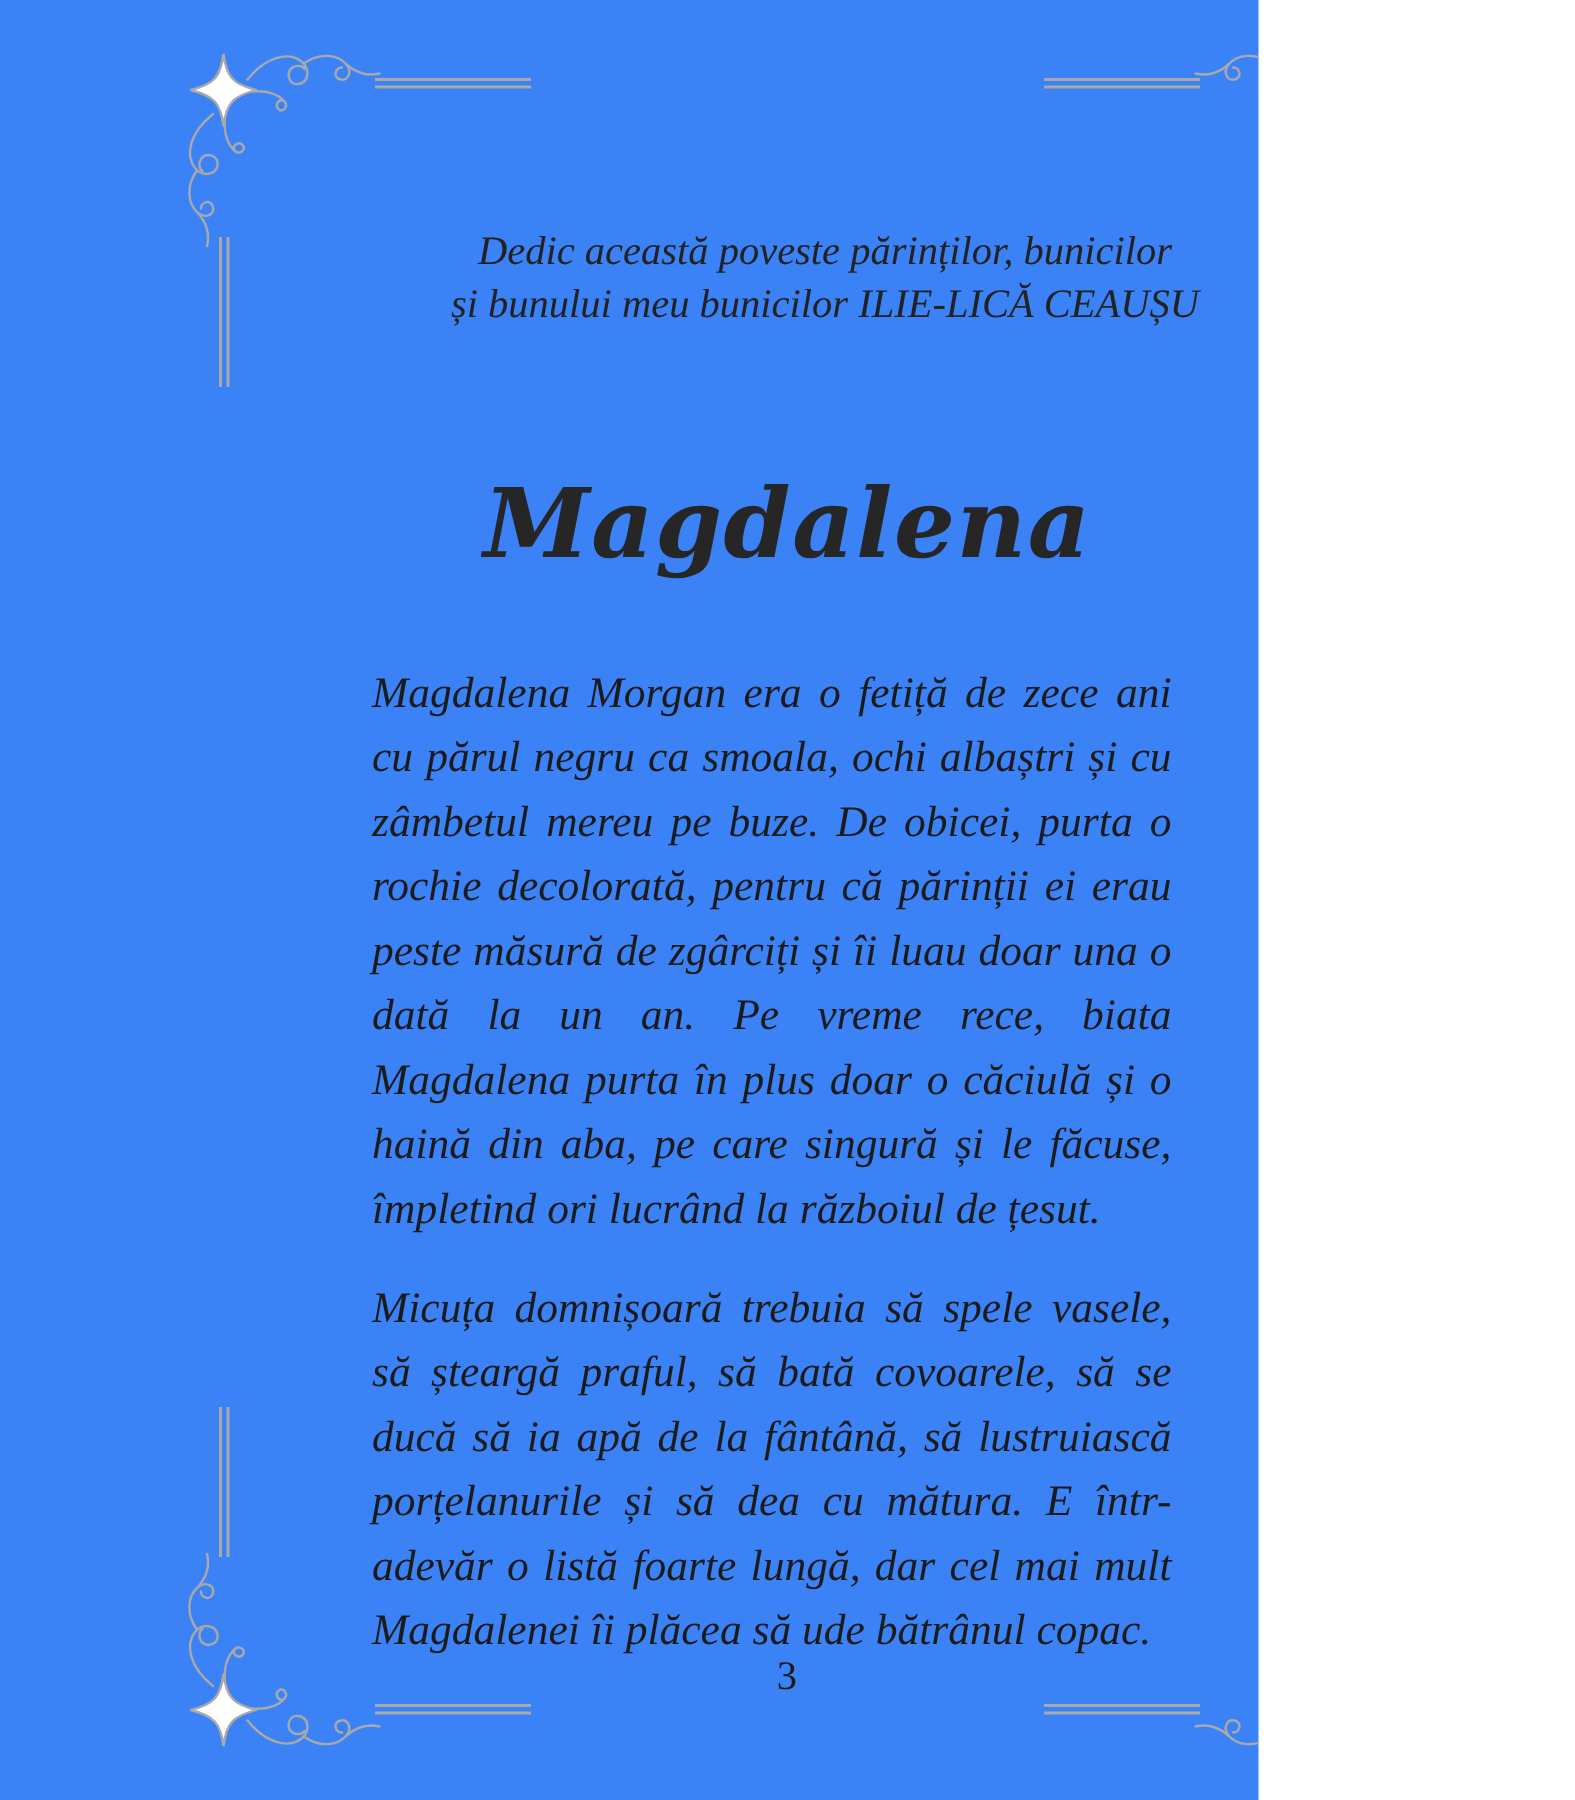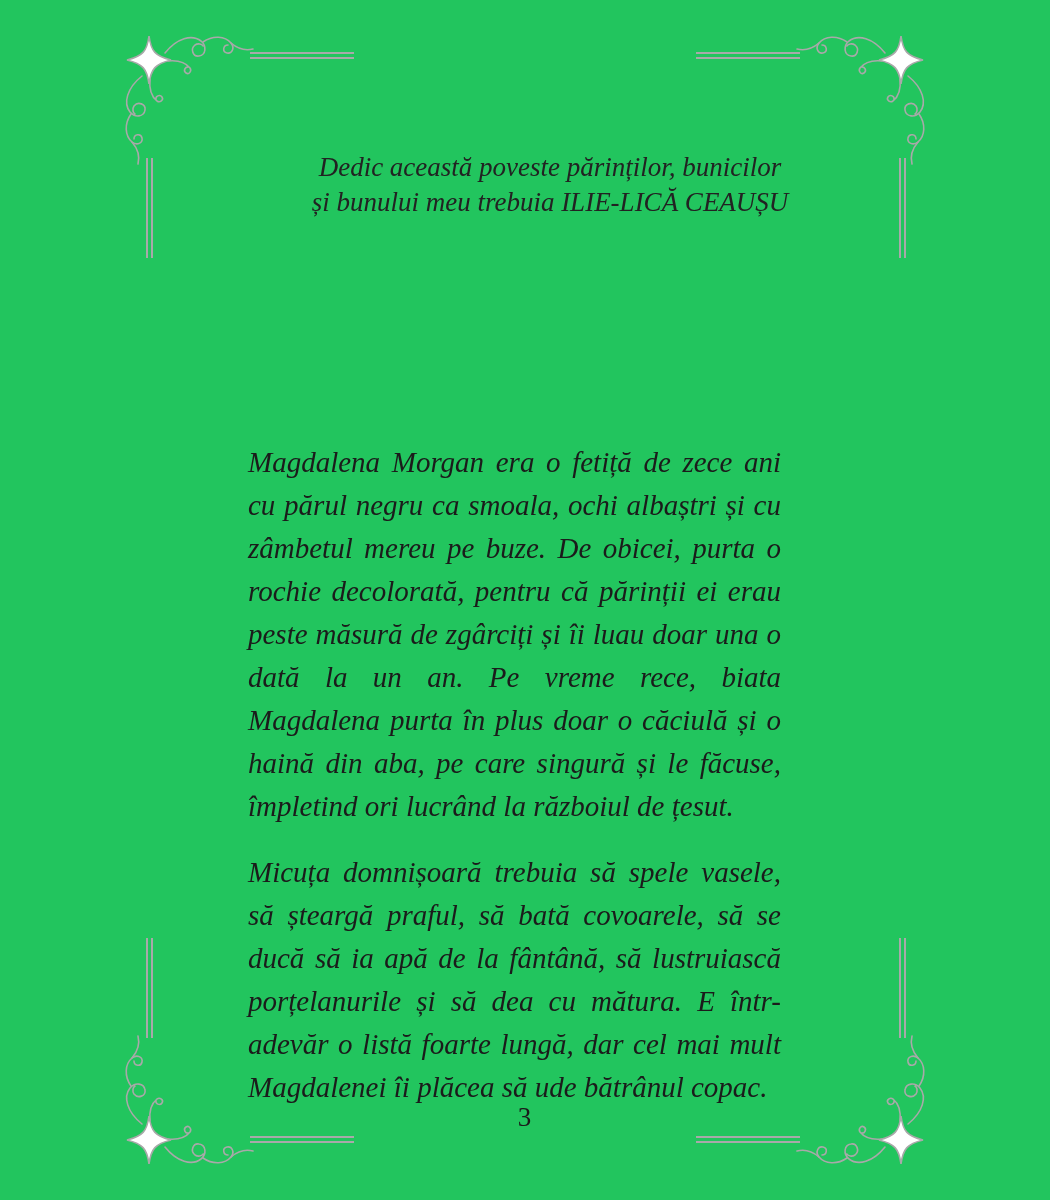--- a/index.html
+++ b/index.html
@@ -1,20 +1,20 @@
 <!DOCTYPE html>
 <html><head>
 <meta charset="utf-8">
 <style>
   html, body { margin: 0; padding: 0; background: #ffffff; }
   .page {
     position: relative;
-    width: 1050px;
+    width: 839px;
     height: 1200px;
-    background: #22c55e;
+    background: #3b82f6;
     font-family: "Liberation Serif", serif;
     color: #1c1c1c;
     overflow: hidden;
   }
 
   
   .corner { position: absolute; width: 132px; height: 132px; }
   .corner.tl { left: 122px; top: 33px; }
   .corner.tr { left: 796px; top: 33px; transform: scaleX(-1); }
   .corner.bl { left: 122px; top: 1035px; transform: scaleY(-1); }
@@ -109,23 +109,24 @@
   <div class="seg h" style="left:696px; top:52px;"></div>
   <div class="seg h" style="left:250px; top:1136px;"></div>
   <div class="seg h" style="left:696px; top:1136px;"></div>
   <div class="seg v" style="left:146px; top:158px;"></div>
   <div class="seg v" style="left:146px; top:938px;"></div>
   <div class="seg v" style="left:899px; top:158px;"></div>
   <div class="seg v" style="left:899px; top:938px;"></div>
 
   <div class="dedication">
     <div>Dedic această poveste părinților, bunicilor</div>
-    <div>și bunului meu trebuia ILIE-LICĂ CEAUȘU</div>
+    <div>și bunului meu bunicilor ILIE-LICĂ CEAUȘU</div>
   </div>
 
+  <h1 class="chapter-title">Magdalena</h1>
 
   <div class="body-text">
     <p>Magdalena Morgan era o fetiță de zece ani cu părul negru ca smoala, ochi albaștri și cu zâmbetul mereu pe buze. De obicei, purta o rochie decolorată, pentru că părinții ei erau peste măsură de zgârciți și îi luau doar una o dată la un an. Pe vreme rece, biata Magdalena purta în plus doar o căciulă și o haină din aba, pe care singură și le făcuse, împletind ori lucrând la războiul de țesut.</p>
     <p>Micuța domnișoară trebuia să spele vasele, să șteargă praful, să bată covoarele, să se ducă să ia apă de la fântână, să lustruiască porțelanurile și să dea cu mătura. E într-adevăr o listă foarte lungă, dar cel mai mult Magdalenei îi plăcea să ude bătrânul copac.</p>
   </div>
 
   <div class="page-number">3</div>
 
 </div>
 

